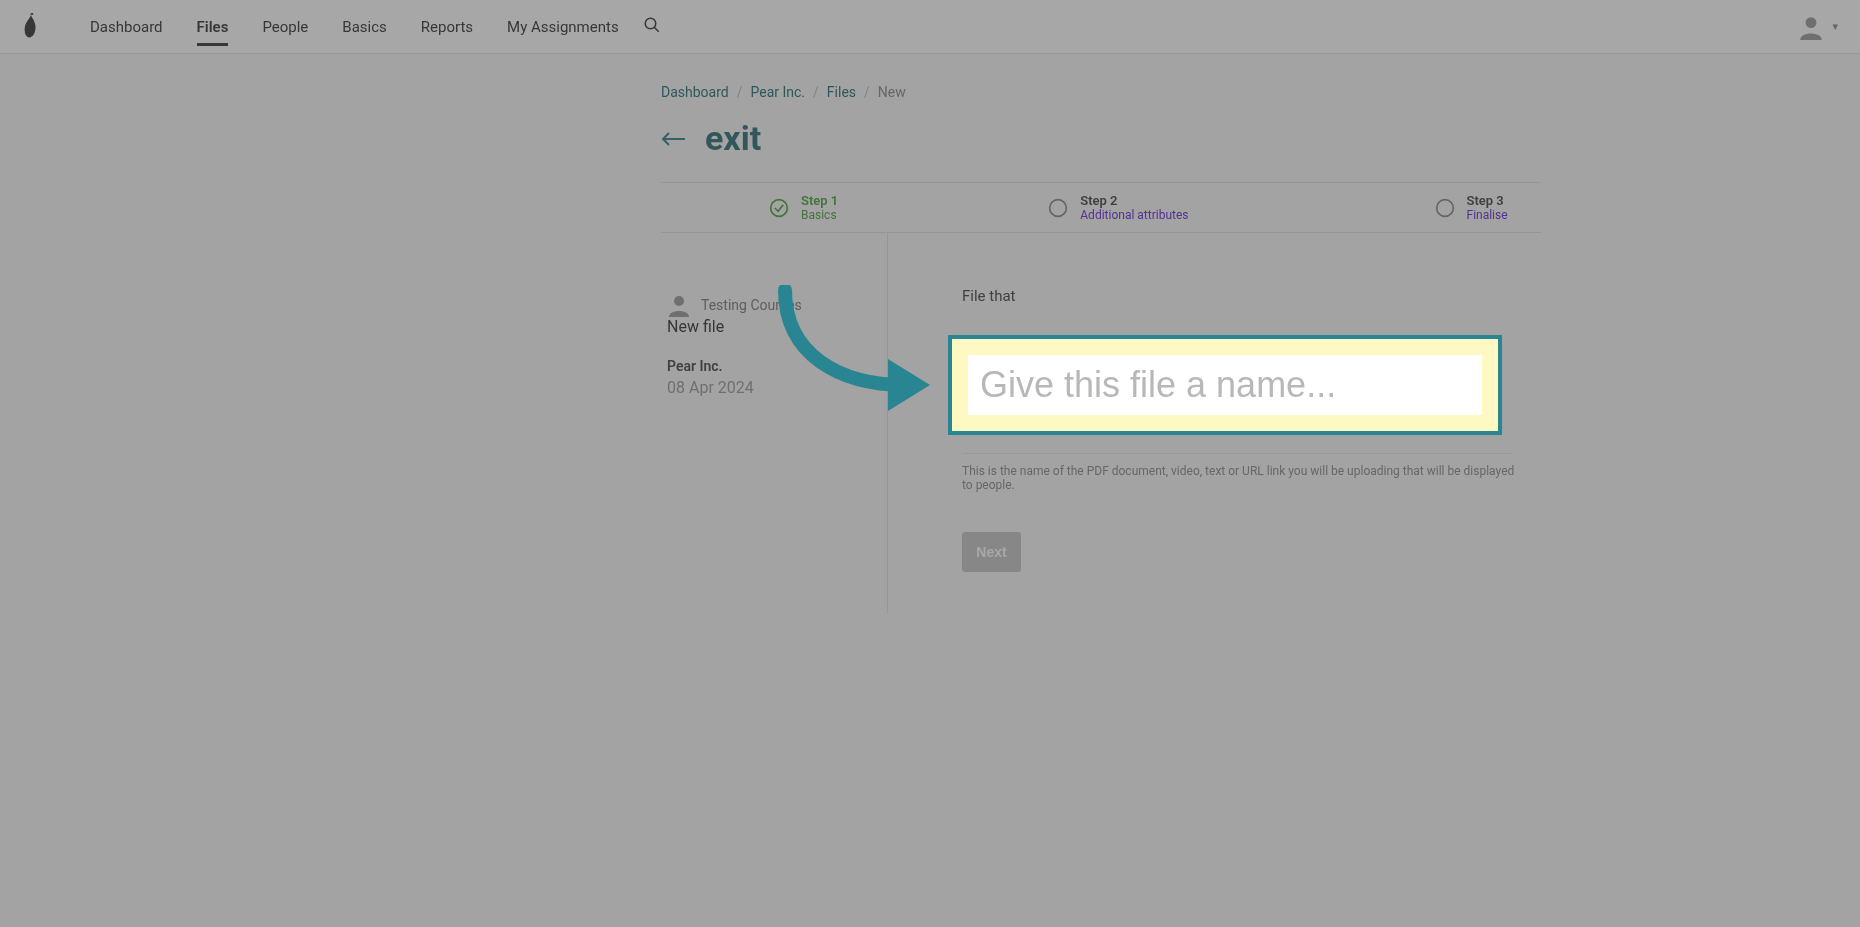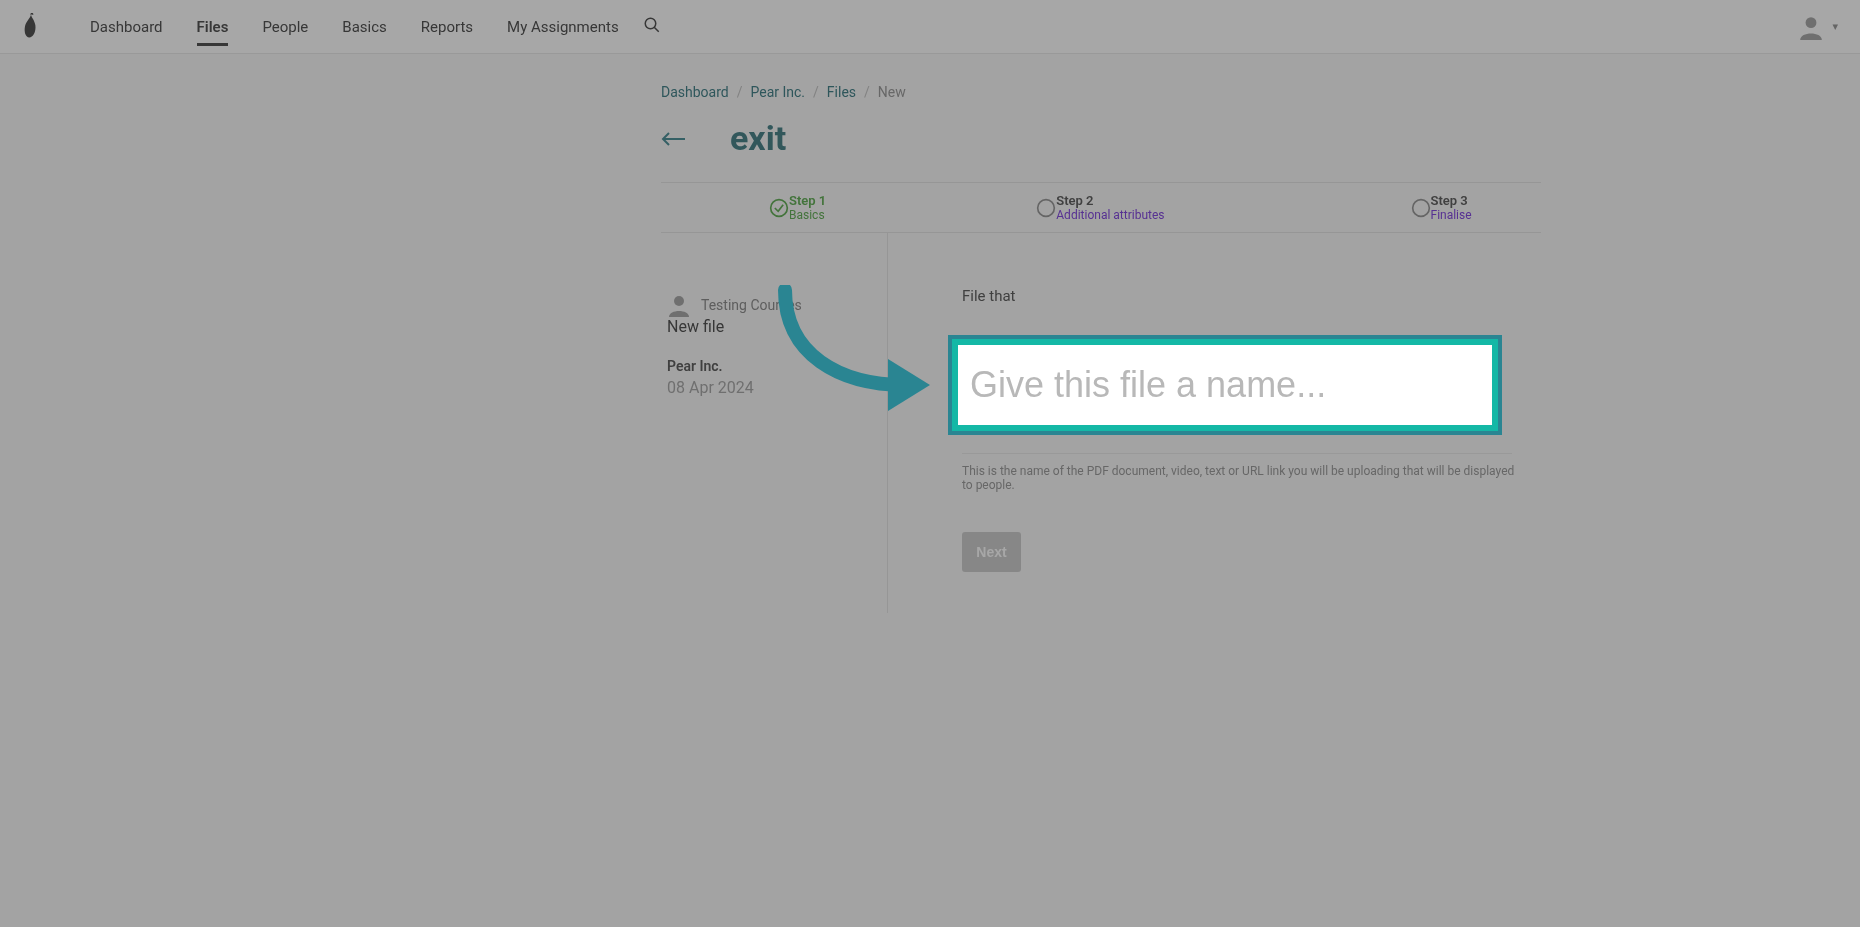--- a/index.html
+++ b/index.html
@@ -64,36 +64,36 @@
     .breadcrumb {
       font-size: 14px;
       color: #7a7a7a;
       display: flex; gap: 8px; align-items: center;
       margin-top: 10px;
     }
     .breadcrumb a { color: #236c75; text-decoration: none; }
     .breadcrumb .sep { color: #bbb; }
     .breadcrumb .current { color: #8a8a8a; }
     .title-row {
-      display: flex; align-items: center; gap: 43px;
+      display: flex; align-items: center; gap: 18px;
       margin-top: 18px;
     }
     .back-arrow { color: #317e88; font-size: 22px; cursor: pointer; }
     .page-title {
       font-size: 34px; font-weight: 700; color: #2a6d76;
     }
     .stepper {
       margin-top: 24px;
       border-top: 1px solid #e0e0e0;
       border-bottom: 1px solid #e0e0e0;
       display: flex;
       width: 880px;
     }
     .step {
-      display: flex; align-items: center; 
+      display: flex; align-items: center; gap: 12px;
       padding: 10px 0;
       flex: 0 0 auto;
     }
     .step:nth-child(1){ margin-left: 108px; }
     .step:nth-child(2){ margin-left: 210px; }
     .step:nth-child(3){ margin-left: 246px; }
     .step-icon {
       width: 20px; height: 20px;
       display:flex; align-items:center; justify-content:center;
     }
@@ -118,23 +118,23 @@
     .date { margin-top: 4px; font-size:16px; color:#9a9a9a; }
     .right-pane {
       flex: 1;
       padding: 54px 0 0 74px;
     }
     .field-label { font-size:15px; color:#444; margin-bottom: 30px; }
     .highlight-field {
       position: relative;
       width: 554px;
       height: 100px;
-      padding: 6px;
+      padding: 16px;
       border: 4px solid #2a8592;
-      background:#14b8a6;
+      background:#fef9c3;
       margin-left: -14px;
       z-index: 20;
     }
     .file-name-input {
       width: 100%; height: 100%;
       border: none; outline: none;
       background: #fff;
       font-size: 36px;
       padding: 0 12px;
       color: #333;

